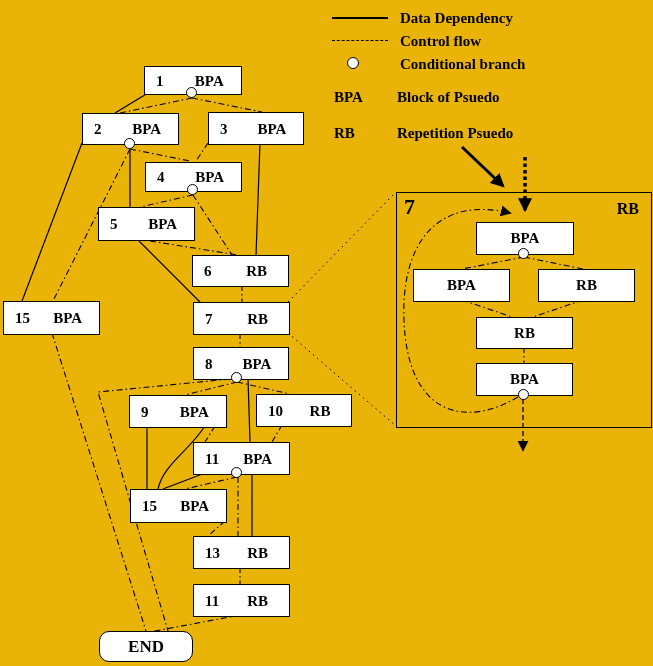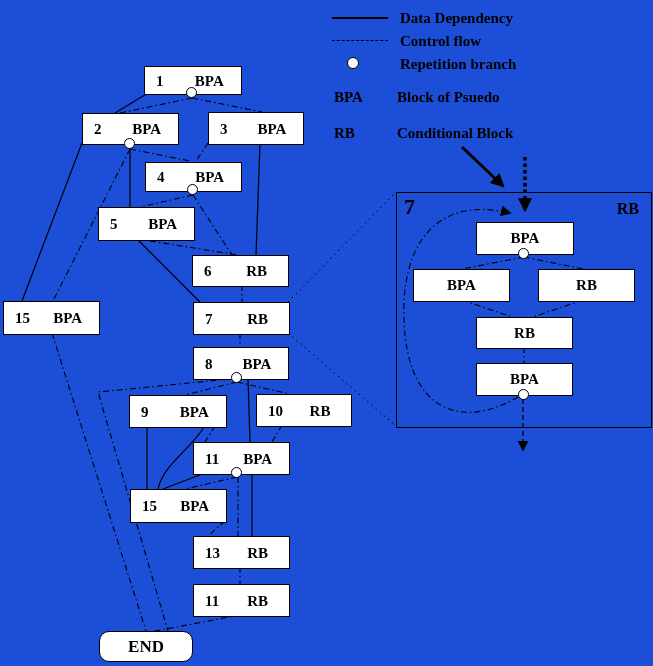--- a/index.html
+++ b/index.html
@@ -1,16 +1,16 @@
 <!DOCTYPE html>
 <html><head>
 <meta charset="utf-8">
 <style>
   html,body{margin:0;padding:0;background:#fff;}
-  .canvas{position:relative;width:653px;height:666px;background:#1d4ed8;
+  .canvas{position:relative;width:653px;height:666px;background:#eab308;
           font-family:"Liberation Serif","DejaVu Serif",serif;color:#000;overflow:hidden;}
   svg.edges{position:absolute;left:0;top:0;z-index:1;}
   svg.overlay{position:absolute;left:0;top:0;z-index:4;pointer-events:none;}
   .node{position:absolute;border:1.5px solid #000;background:#fff;z-index:2;
         font-weight:bold;font-size:15px;}
   .node .num{position:absolute;left:11px;top:50%;transform:translateY(-50%);}
   .node .typ{position:absolute;left:67%;top:50%;transform:translate(-50%,-50%);}
   .endnode{position:absolute;border:1.5px solid #000;background:#fff;z-index:2;
            border-radius:10px;display:flex;align-items:center;justify-content:center;
            font-weight:bold;font-size:17px;text-align:center;}
@@ -87,25 +87,25 @@
       <line x1="583" y1="300" x2="533" y2="317"></line>
       <line x1="524" y1="347" x2="524" y2="363"></line>
     </g>
   </svg>
 
   <div class="legend-solid"></div>
   <span class="legend-label" style="left:400px;top:10px">Data Dependency</span>
   <div class="legend-dashed"></div>
   <span class="legend-label" style="left:400px;top:33px">Control flow</span>
   <div class="legend-circle"></div>
-  <span class="legend-label" style="left:400px;top:56px">Repetition branch</span>
+  <span class="legend-label" style="left:400px;top:56px">Conditional branch</span>
   <span class="legend-label" style="left:334px;top:89px">BPA</span>
   <span class="legend-label" style="left:397px;top:89px">Block of Psuedo</span>
   <span class="legend-label" style="left:334px;top:125px">RB</span>
-  <span class="legend-label" style="left:397px;top:125px">Conditional Block</span>
+  <span class="legend-label" style="left:397px;top:125px">Repetition Psuedo</span>
 
   <div class="node" style="left:144px;top:66px;width:96px;height:27px">
     <span class="num">1</span>
     <span class="typ">BPA</span>
   </div>
   <div class="node" style="left:82px;top:113px;width:95px;height:30px">
     <span class="num">2</span>
     <span class="typ">BPA</span>
   </div>
   <div class="node" style="left:208px;top:112px;width:94px;height:31px">

